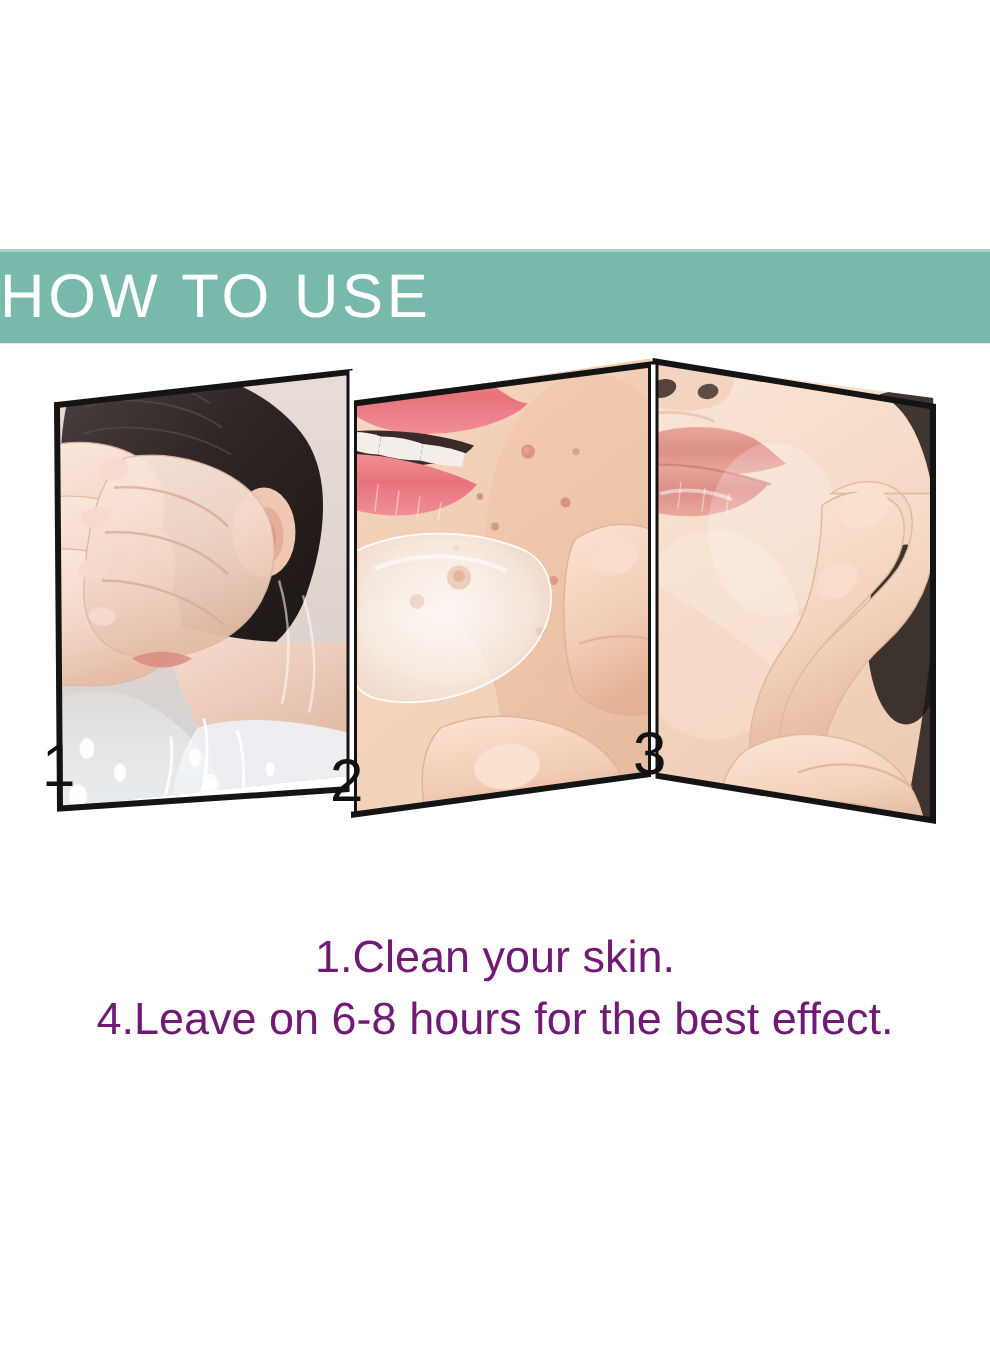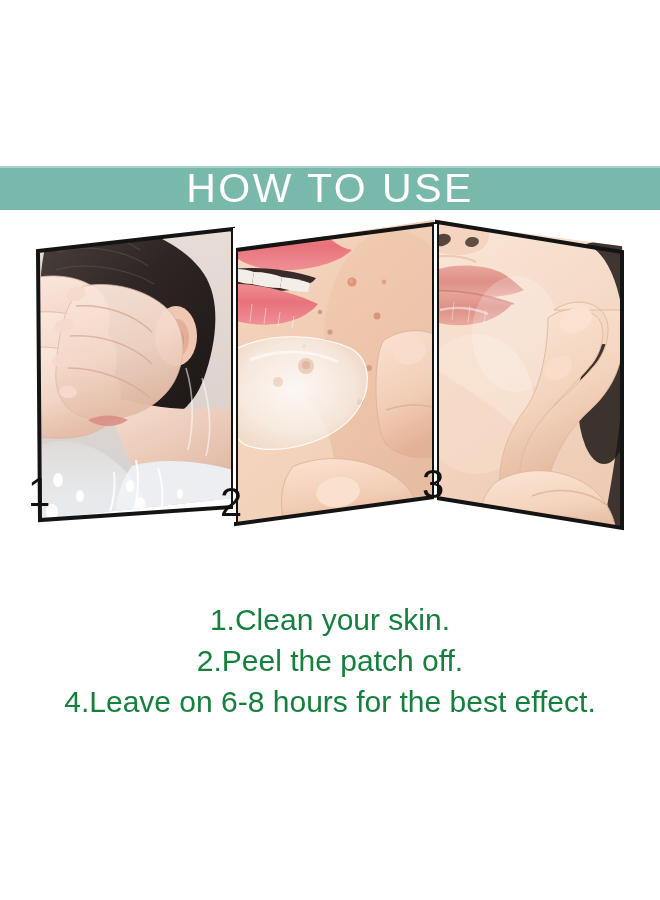--- a/index.html
+++ b/index.html
@@ -16,25 +16,24 @@
   }
 
   
   .top-spacer {
     height: 166px;
     background: #ffffff;
   }
 
   
   .banner {
-    height: 44px;
+    height: 63px;
     background: #79b9ac;
     display: flex;
     align-items: center;
-    justify-content: center;
     position: relative;
   }
   .banner::before {
     content: "";
     position: absolute;
     top: 0; left: 0; right: 0;
     height: 2px;
     background: rgba(255,255,255,0.35);
   }
   .banner-title {
@@ -114,21 +113,21 @@
     user-select: none;
   }
   #step-num-1 { left: 28px; top: 262px; }
   #step-num-2 { left: 220px; top: 272px; }
   #step-num-3 { left: 422px; top: 254px; }
 
   
   .instructions {
     margin-top: 30px;
     text-align: center;
-    color: #15803d;
+    color: #701a75;
     font-family: "Liberation Sans", sans-serif;
     font-size: 30px;
     line-height: 1.36;
     letter-spacing: 0px;
   }
   .instructions .line {
     display: block;
     white-space: nowrap;
   }
 </style>
@@ -403,15 +402,14 @@
     </svg>
 
     <div class="step-num" id="step-num-1">1</div>
     <div class="step-num" id="step-num-2">2</div>
     <div class="step-num" id="step-num-3">3</div>
   </div>
 </div>
 
 <div class="instructions">
   <span class="line">1.Clean your skin.</span>
-  <span class="line">2.Peel the patch off.</span>
   <span class="line">4.Leave on 6-8 hours for the best effect.</span>
 </div>
 
 </body></html>

